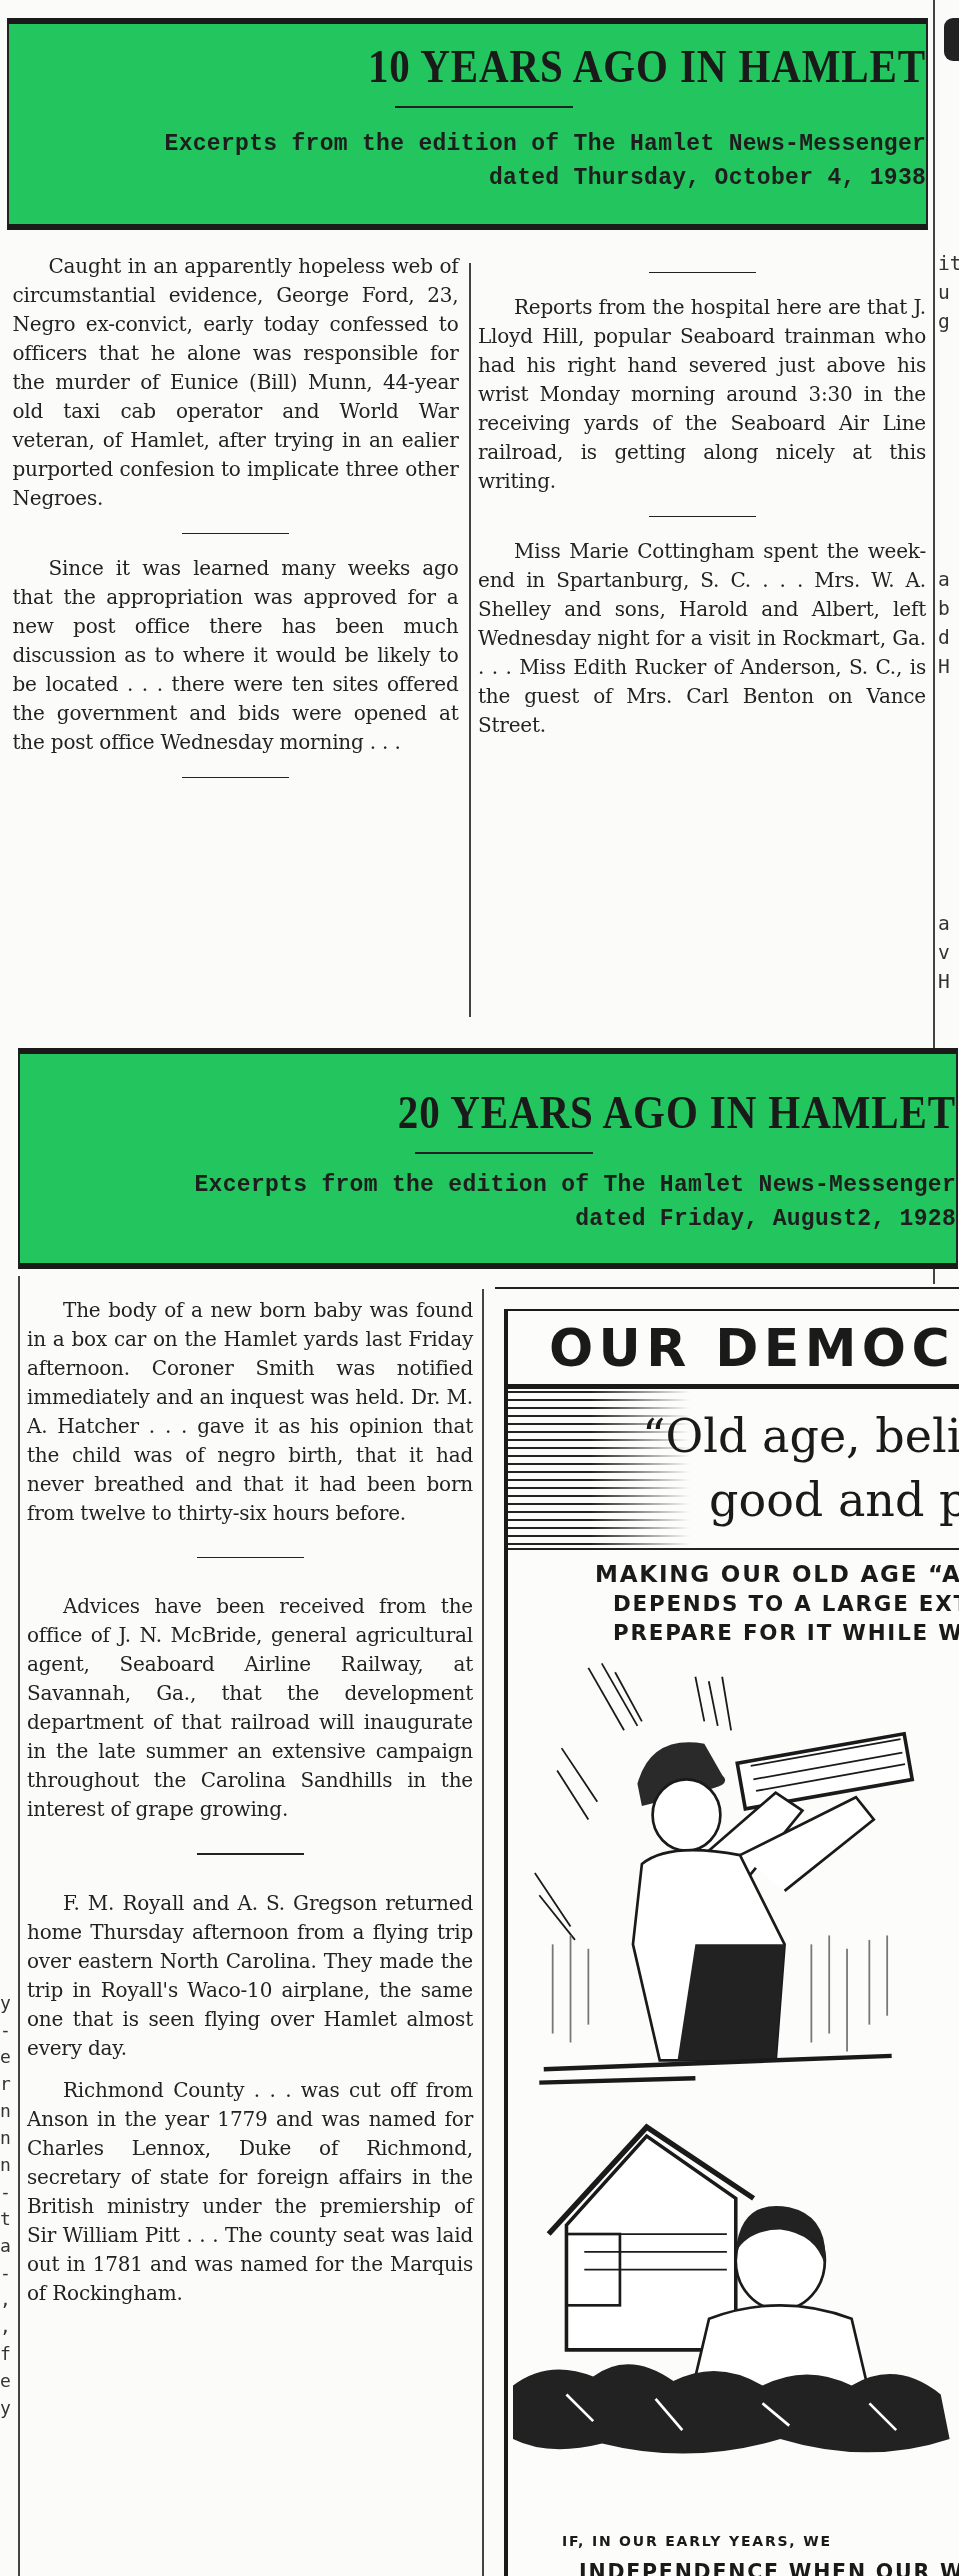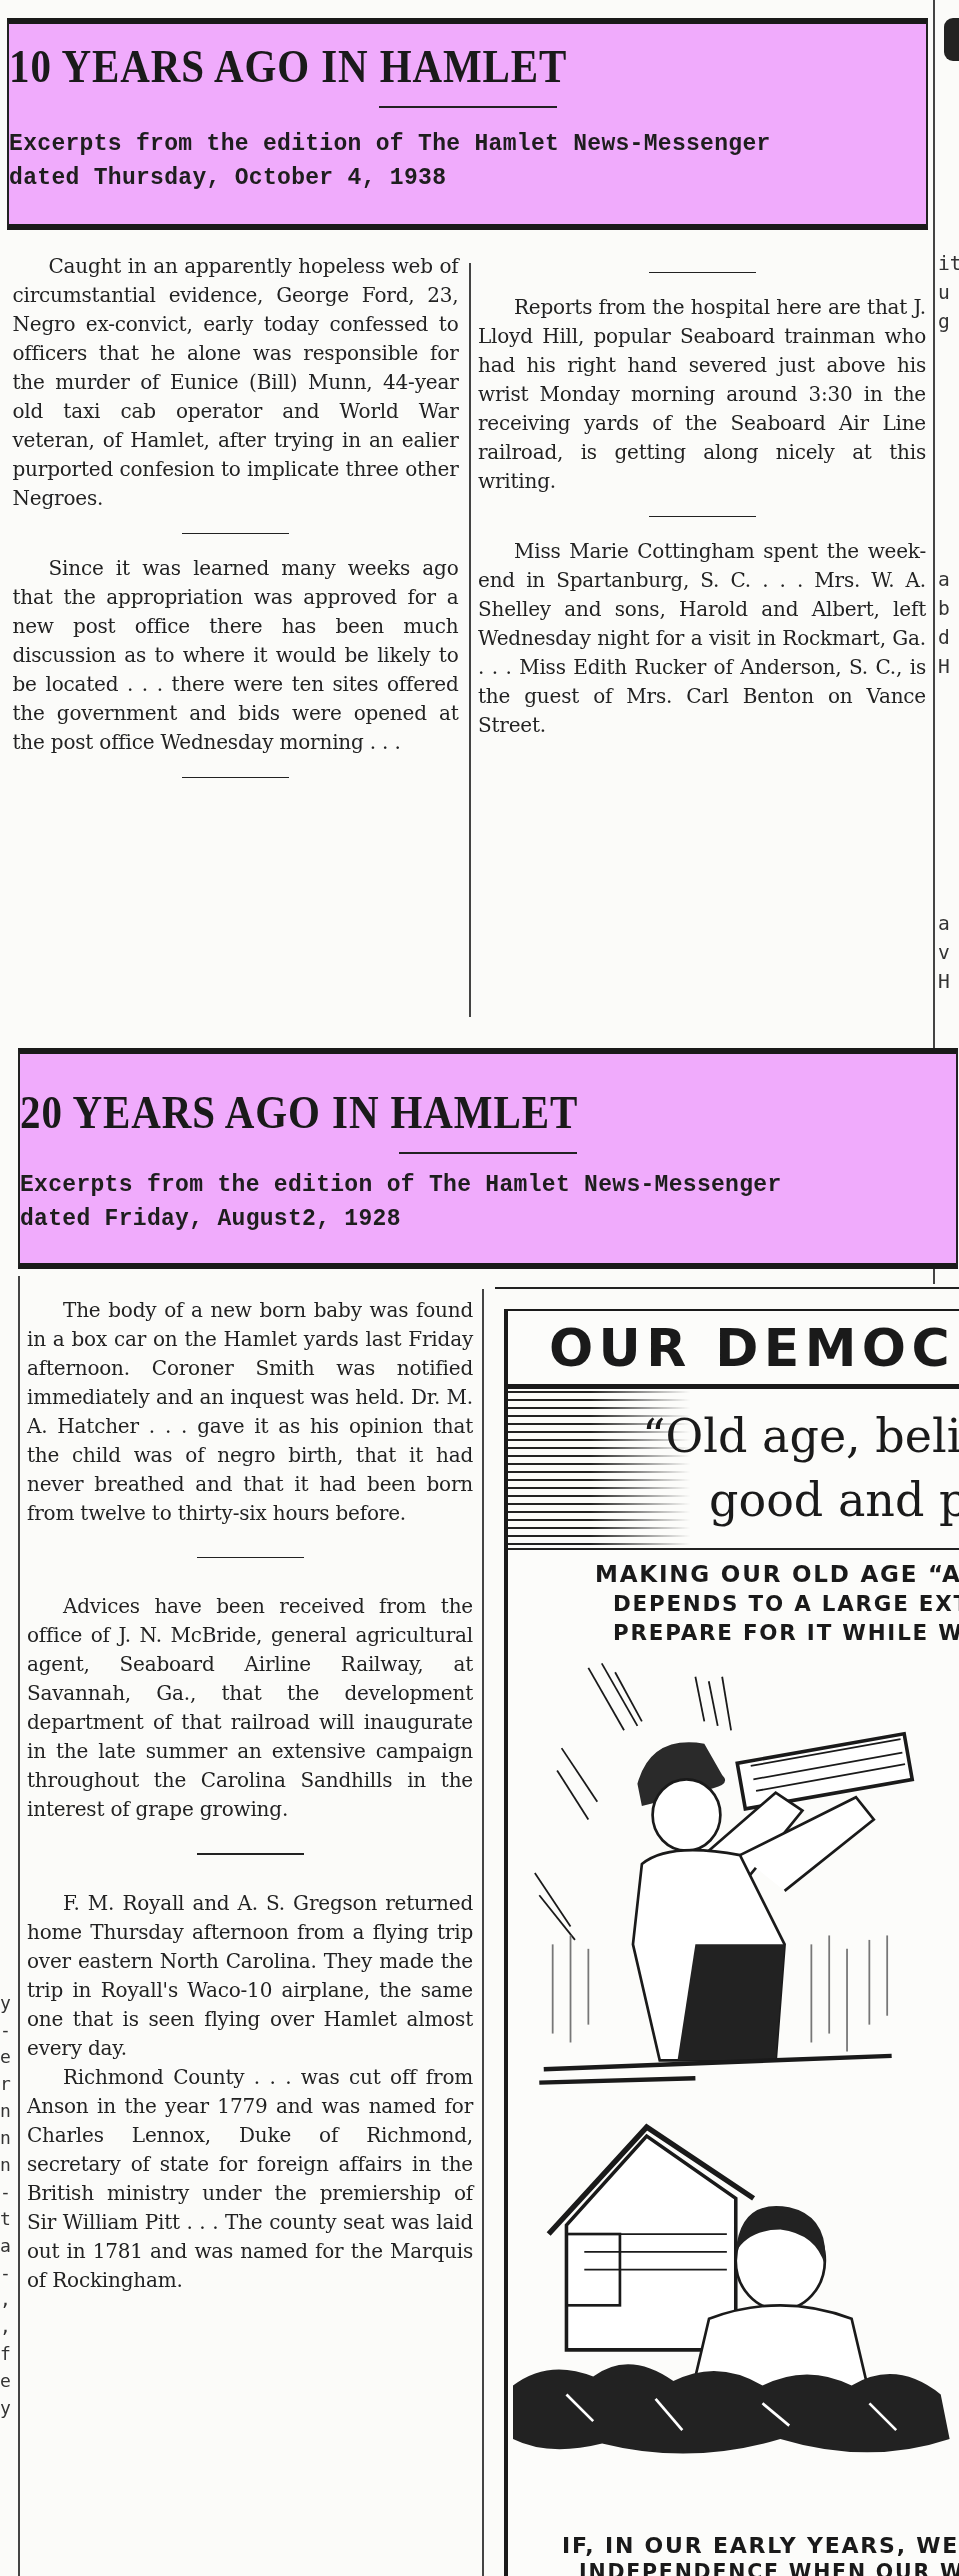--- a/index.html
+++ b/index.html
@@ -5,21 +5,21 @@
   html, body { margin:0; padding:0; }
   body {
     width:960px; height:2576px; position:relative; overflow:hidden;
     background:#fbfbf9; color:#1c1c1c;
     font-family:"DejaVu Serif", serif;
   }
   .abs { position:absolute; }
   .box {
     position:absolute; border-left:2.7px solid #222; border-right:2.7px solid #222;
     border-top:6.2px solid #1a1a1a; border-bottom:6.2px solid #1a1a1a;
-    background:#f0abfc; text-align:left; box-sizing:border-box;
+    background:#22c55e; text-align:right; box-sizing:border-box;padding-left:32px;
   }
   .box-title {
     font-family:"Liberation Serif", serif; font-weight:bold;
     font-size:41px; letter-spacing:0.9px; color:#1a1a1a; transform:scaleY(1.15);
   }
   .box-rule { width:178px; height:1.8px; background:#222; margin:0 auto; }
   .box-sub {
     font-family:Liberation Mono, monospace; font-weight:bold; font-size:23px;
     line-height:34px; color:#1e1e1e; letter-spacing:0.3px;
   }
@@ -92,21 +92,21 @@
 <div class="sliver" style="left:0; top:1927px; width:14.3px; font-size:18px; line-height:27px;">
   <div>y</div><div>-</div><div>e</div><div>r</div><div>n</div><div>n</div><div></div><div>n</div><div>-</div><div>t</div><div>a</div><div>-</div><div>,</div><div>,</div><div>f</div><div>e</div><div>y</div>
 </div>
 
 <div class="col" style="left:27px; top:1296px; width:446px;">
   <p class="para">The body of a new born baby was found in a box car on the Hamlet yards last Friday afternoon. Coroner Smith was notified immediately and an inquest was held. Dr. M. A. Hatcher . . . gave it as his opinion that the child was of negro birth, that it had never breathed and that it had been born from twelve to thirty-six hours before.</p>
   <div class="sep" style="margin:28.5px auto 34px auto;"></div>
   <p class="para">Advices have been received from the office of J. N. McBride, general agricultural agent, Seaboard Airline Railway, at Savannah, Ga., that the development department of that railroad will inaugurate in the late summer an extensive campaign throughout the Carolina Sandhills in the interest of grape growing.</p>
   <div class="sep" style="margin:28.5px auto 34px auto;"></div>
   <p class="para">F. M. Royall and A. S. Gregson returned home Thursday afternoon from a flying trip over eastern North Carolina. They made the trip in Royall's Waco-10 airplane, the same one that is seen flying over Hamlet almost every day.</p>
-  <p class="para" style="margin-top:0;">Richmond County . . . was cut off from Anson in the year 1779 and was named for Charles Lennox, Duke of Richmond, secretary of state for foreign affairs in the British ministry under the premiership of Sir William Pitt . . . The county seat was laid out in 1781 and was named for the Marquis of Rockingham.</p>
+  <p class="para" style="margin-top:13px;">Richmond County . . . was cut off from Anson in the year 1779 and was named for Charles Lennox, Duke of Richmond, secretary of state for foreign affairs in the British ministry under the premiership of Sir William Pitt . . . The county seat was laid out in 1781 and was named for the Marquis of Rockingham.</p>
 </div>
 
 <div class="vrule" style="left:482px; top:1289px; height:1287px;"></div>
 
 <div class="abs" style="left:495px; top:1287px; width:465px; height:1.8px; background:#222;"></div>
 <div class="ad" style="left:504px; top:1309px; width:456px; height:1267px; border-left:4.5px solid #1a1a1a; border-top:2.7px solid #1a1a1a;">
   <div class="ad-head" style="position:absolute; left:41px; top:7.1px;">OUR DEMOCR</div>
   <div class="abs" style="left:0; top:73px; width:456px; height:4.5px; background:#1a1a1a;"></div>
 
   <div class="abs" style="left:0; top:80px; width:456px; height:157px;
@@ -182,16 +182,16 @@
 
     <path d="M0 320 Q40 290 90 310 Q130 280 180 315 Q230 290 280 320 Q330 295 380 320 Q430 290 480 330 L490 380 Q400 410 300 380 Q200 410 100 385 Q40 400 0 380 Z" fill="#222"></path>
     <g stroke="#fff" stroke-width="3">
         <line x1="60" y1="330" x2="90" y2="360"></line>
         <line x1="160" y1="335" x2="190" y2="370"></line>
         <line x1="280" y1="340" x2="310" y2="365"></line>
         <line x1="400" y1="340" x2="430" y2="370"></line>
       </g>
   </svg>
 
-  <div class="ad-small" style="position:absolute; left:54px; top:1222px; font-size:22px;">IF, IN OUR EARLY YEARS, WE</div>
+  <div class="ad-small" style="position:absolute; left:54px; top:1222px; font-size:14px;">IF, IN OUR EARLY YEARS, WE</div>
   <div class="ad-small" style="position:absolute; left:71px; top:1249px; font-size:20.5px;">INDEPENDENCE WHEN OUR W</div>
 </div>
 
 
 </body></html>

